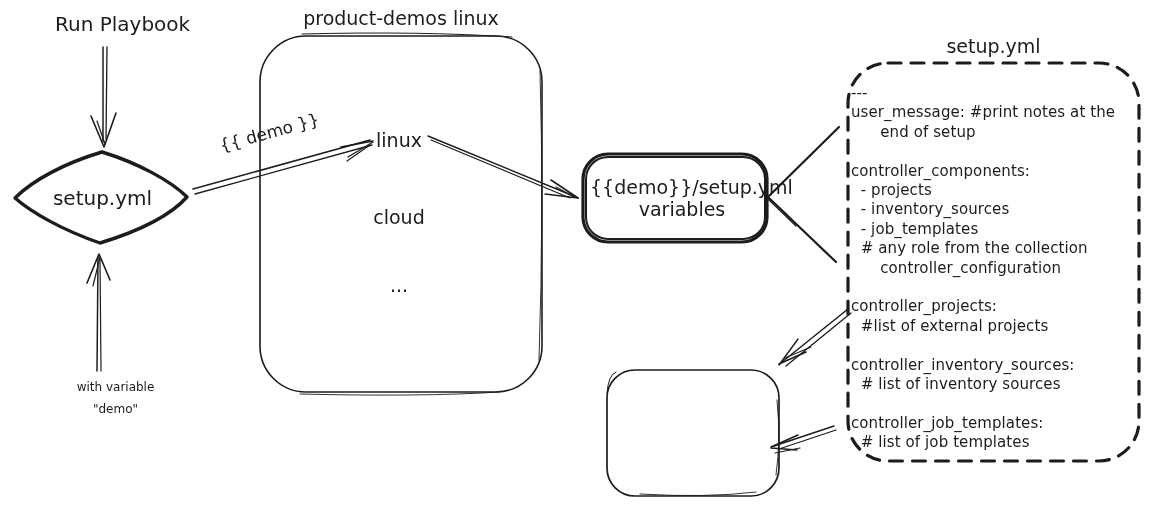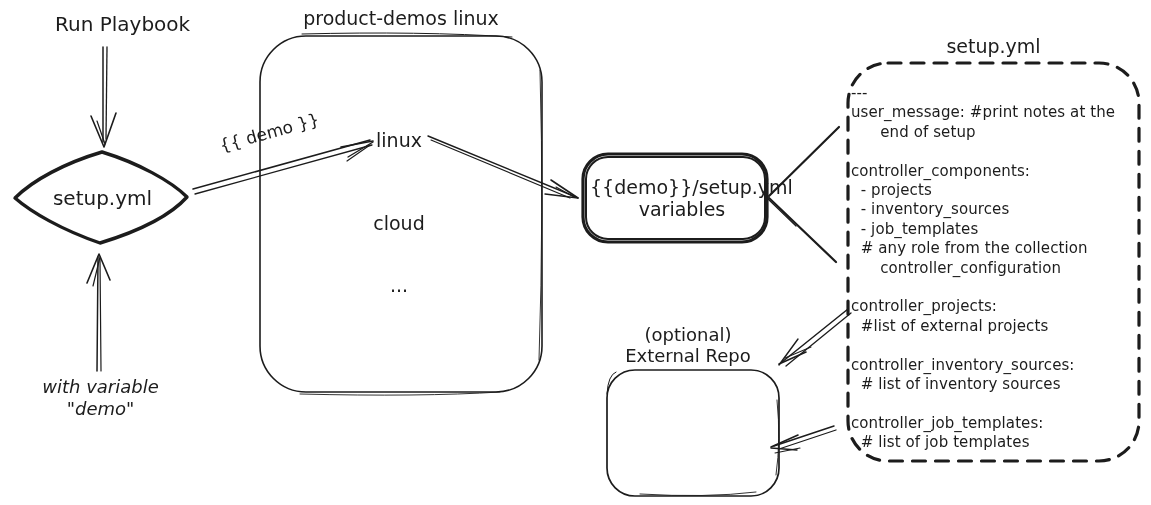--- a/index.html
+++ b/index.html
@@ -13,21 +13,21 @@
   }
   svg.strokes{position:absolute;left:0;top:0;width:1151px;height:505px;}
   svg.strokes path, svg.strokes rect, svg.strokes line{
     fill:none;stroke:#1c1c1c;stroke-linecap:round;stroke-linejoin:round;
   }
   .label{position:absolute;color:#1c1c1c;white-space:nowrap;}
   .center{text-align:center;}
   .pre{white-space:pre;}
   .run-label{left:55px;top:12px;font-size:20px;}
   .diamond-label{left:45px;top:186px;width:115px;font-size:20px;}
-  .withvar-label{left:33px;top:376px;width:135px;font-size:18px;line-height:22px;white-space:pre-line;font-style:italic;}
+  .withvar-label{left:48px;top:376px;width:135px;font-size:12px;line-height:22px;white-space:pre-line;}
   .demo-label{left:220px;top:136px;font-size:17px;transform:rotate(-15.5deg);transform-origin:left center;}
   .repo-title{left:259px;top:7px;width:284px;font-size:19px;}
   .repo-item{left:299px;width:200px;font-size:19px;}
   .vars-label{left:583px;top:176px;width:184px;font-size:19px;line-height:22px;white-space:pre-line;margin-left:7px;}
   .setupyml-title{left:848px;top:35px;width:291px;font-size:19px;}
   .yaml-block{left:851px;top:84px;font-size:15px;line-height:19.4px;letter-spacing:0.1px;}
   .optional-label{left:600px;top:324px;width:176px;font-size:18px;line-height:21px;white-space:pre-line;}
   .external-content{left:610px;top:398px;font-size:18px;line-height:22px;}
 </style>
 </head>
@@ -122,21 +122,21 @@
   <div class="label diamond-label center">setup.yml</div>
 
   <div class="label withvar-label center">with variable
 "demo"</div>
 
   <div class="label demo-label">{{ demo }}</div>
 
   <div class="label repo-title center">product-demos linux</div>
 
   <div class="label repo-item center" style="top:129px;">linux</div>
-  <div class="label repo-item center" style="top:212px;">cloud</div>
+  <div class="label repo-item center" style="top:206px;">cloud</div>
   <div class="label repo-item center" style="top:274px;">...</div>
 
   <div class="label vars-label center">{{demo}}/setup.yml
 variables</div>
 
   <div class="label setupyml-title center">setup.yml</div>
 
   <div class="label yaml-block pre">---
 user_message: #print notes at the
       end of setup
@@ -150,17 +150,15 @@
 
 controller_projects:
   #list of external projects
 
 controller_inventory_sources:
   # list of inventory sources
 
 controller_job_templates:
   # list of job templates</div>
 
-  <div class="label optional-label center">(optional)
-External Repo</div>
 
 
 </div>
 
 </body></html>

